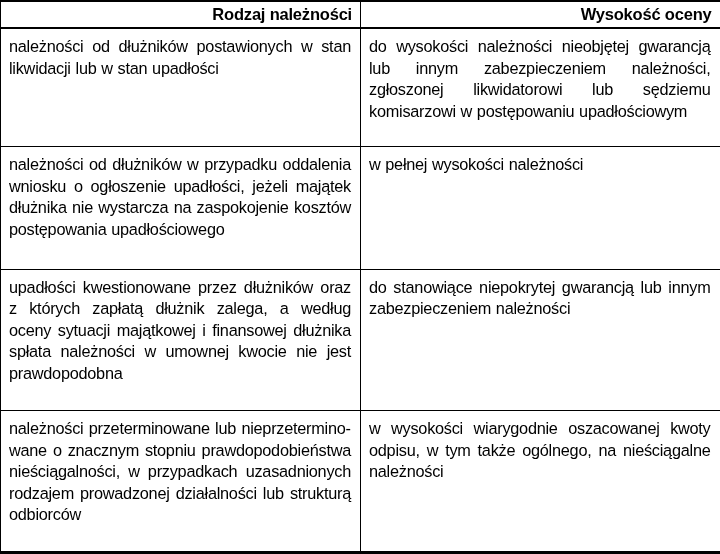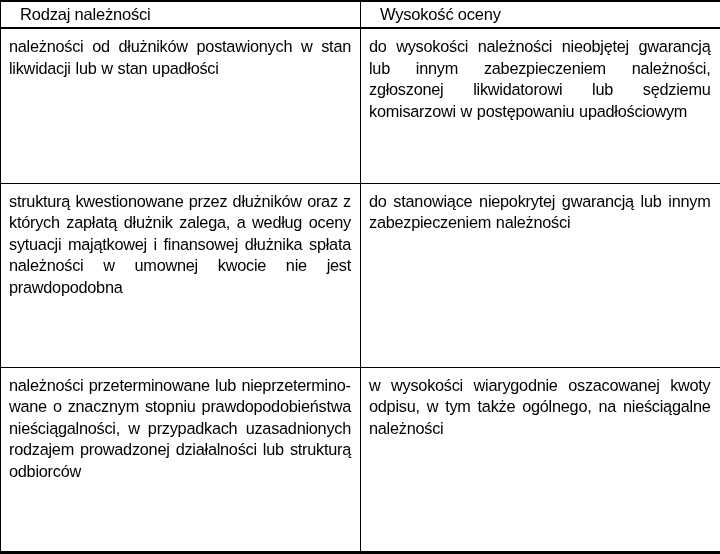--- a/index.html
+++ b/index.html
@@ -27,23 +27,23 @@
   th:first-child, td:first-child { border-right: 1.5px solid #000; }
 
   thead tr { height: 27px; }
   tbody tr:nth-child(1) { height: 101px; }
   tbody tr:nth-child(2) { height: 104px; }
   tbody tr:nth-child(3) { height: 120px; }
   tbody tr:nth-child(4) { height: 81px; }
   tbody tr:nth-child(5) { height: 115px; }
 
   th {
-    text-align: left;
+    text-align: right;
     vertical-align: middle;
-    font-weight: 400;
+    font-weight: 700;
     font-size: 16.5px;
     letter-spacing: -0.2px;
     padding: 2px 8px 3px 19px;
   }
   td {
     vertical-align: top;
     text-align: justify;
     font-size: 16.3px;
     line-height: 21.5px;
     letter-spacing: -0.25px;
@@ -66,21 +66,25 @@
       <th>Rodzaj należności</th>
       <th>Wysokość oceny</th>
     </tr>
   </thead>
   <tbody>
     <tr>
       <td>należności od dłużników postawionych w stan likwidacji lub w stan upadłości</td>
       <td>do wysokości należności nieobjętej gwarancją lub innym zabezpieczeniem należności, zgłoszonej likwidatorowi lub sędziemu komisarzowi w postę­powaniu upadłościowym</td>
     </tr>
     <tr>
-      <td>strukturą kwestionowane przez dłużników oraz z których zapłatą dłużnik zalega, a według oceny sytuacji majątkowej i finansowej dłużnika spłata należności w umownej kwocie nie jest prawdopo­dobna</td>
+      <td>należności od dłużników w przypadku oddalenia wniosku o ogłoszenie upadłości, jeżeli majątek dłużnika nie wystarcza na zaspokojenie kosztów postępowania upadłościowego</td>
+      <td>w pełnej wysokości należności</td>
+    </tr>
+    <tr>
+      <td>upadłości kwestionowane przez dłużników oraz z których zapłatą dłużnik zalega, a według oceny sytuacji majątkowej i finansowej dłużnika spłata należności w umownej kwocie nie jest prawdopo­dobna</td>
       <td>do stanowiące niepokrytej gwarancją lub innym zabezpieczeniem należności</td>
     </tr>
     <tr>
       <td>należności przeterminowane lub nieprzetermino­wane o znacznym stopniu prawdopodobieństwa nieściągalności, w przypadkach uzasadnionych rodzajem prowadzonej działalności lub strukturą odbiorców</td>
       <td>w wysokości wiarygodnie oszacowanej kwoty odpisu, w tym także ogólnego, na nieściągalne należności</td>
     </tr>
   </tbody>
 </table>
 
 </body></html>

